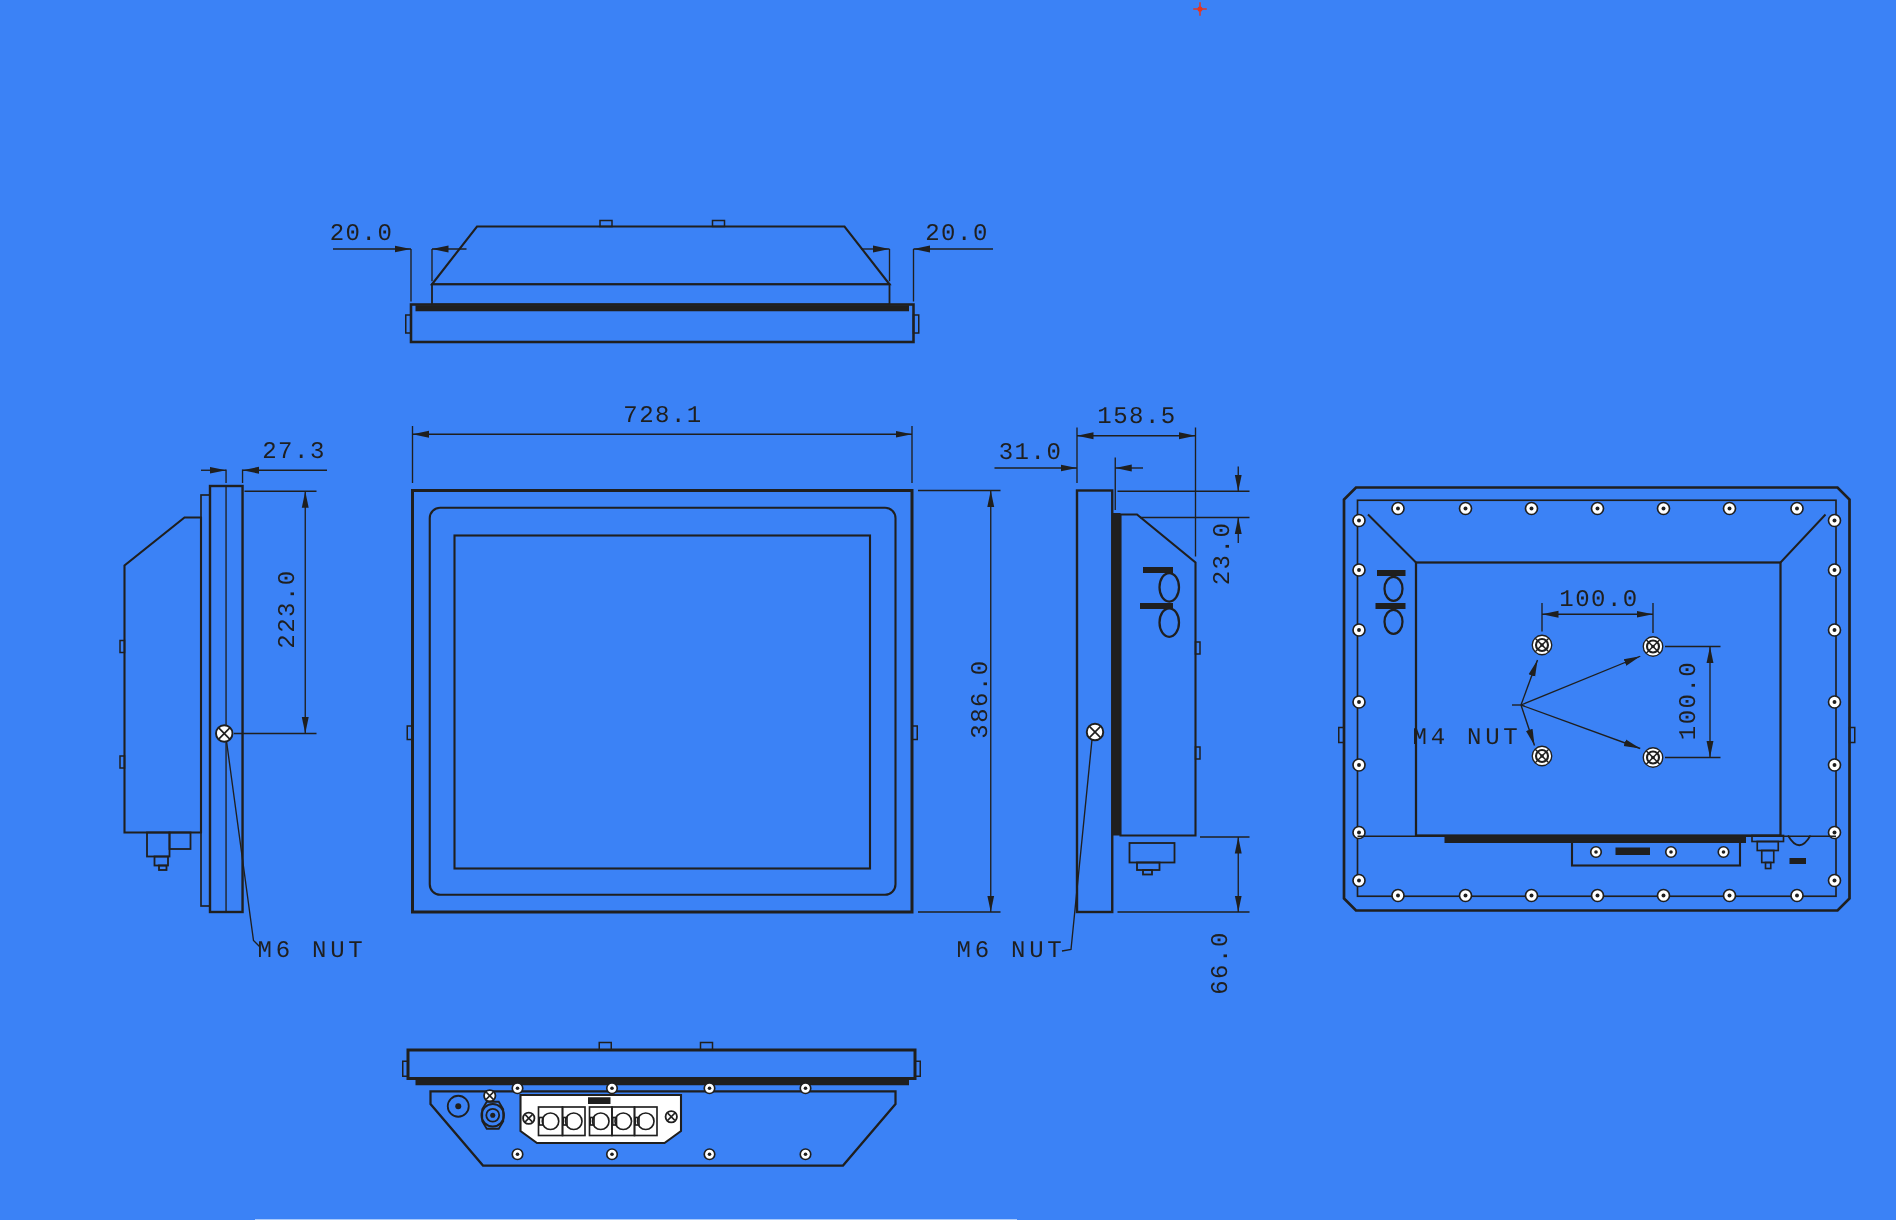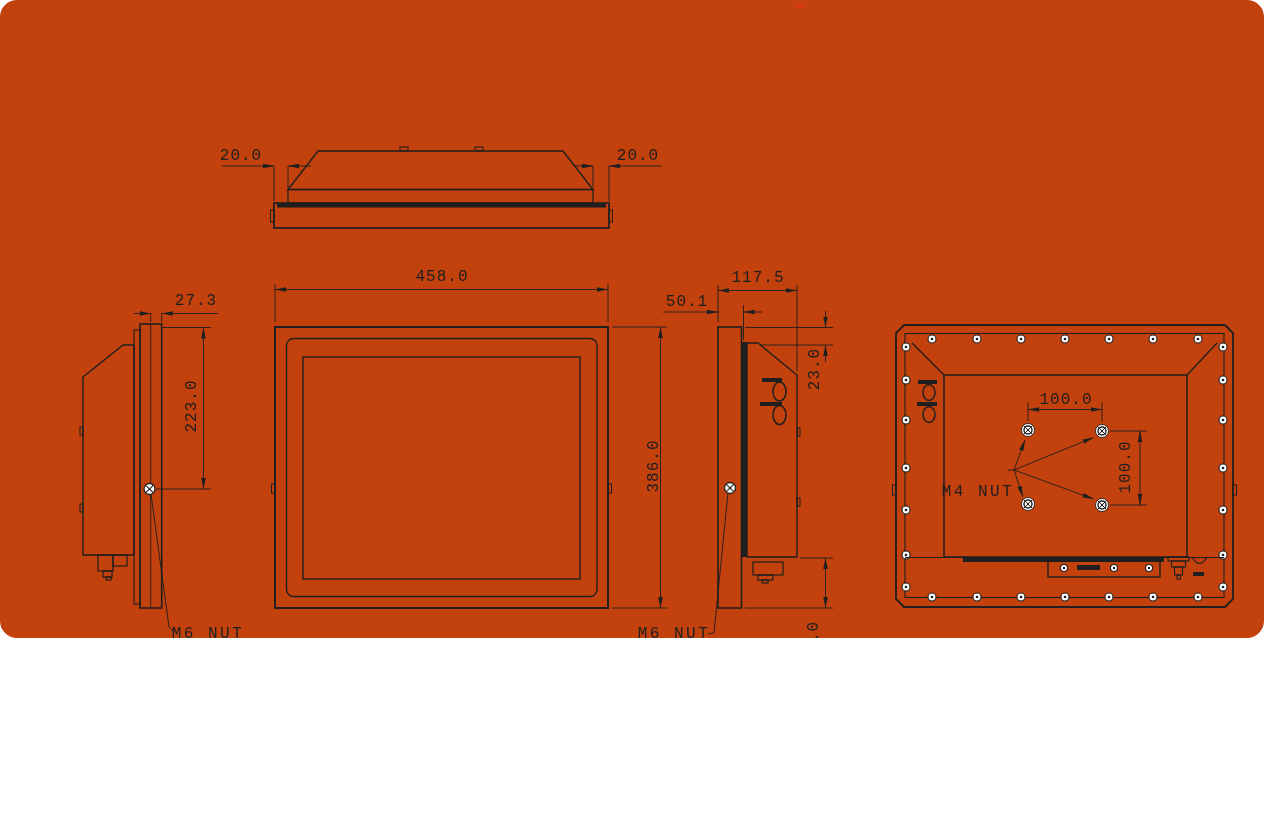--- a/index.html
+++ b/index.html
@@ -1,17 +1,17 @@
 <!DOCTYPE html>
 <html><head>
 <meta charset="utf-8">
 <style>
   html,body{margin:0;padding:0;background:#fff;}
-  .stage{position:relative;width:1264px;height:638px;background:#c2410c;overflow:hidden;
-         font-family:"Liberation Mono","DejaVu Sans Mono",monospace;border-radius:17px;}
+  .stage{position:relative;width:1264px;height:813px;background:#3b82f6;overflow:hidden;
+         font-family:"Liberation Mono","DejaVu Sans Mono",monospace;}
   .stage svg{position:absolute;left:0;top:0;}
   .t{position:absolute;font:16px/1 "Liberation Mono","DejaVu Sans Mono",monospace;
      color:#1f1f1f;white-space:nowrap;letter-spacing:1px;
      transform:translate(-50%,-50%);}
   .rot{transform:translate(-50%,-50%) rotate(-90deg);}
   .lbl{letter-spacing:2.5px;}
 </style>
 </head>
 <body>
 
@@ -287,26 +287,26 @@
         <rect x="393.5" y="745" width="2.5" height="5"></rect>
         <rect x="408.5" y="745" width="2.5" height="5"></rect>
         <rect x="423.5" y="745" width="2.5" height="5"></rect>
       </g>
     </g>
   </g>
 </svg>
 
 <span class="t" style="left:241px;top:156px">20.0</span>
 <span class="t" style="left:638px;top:156px">20.0</span>
-<span class="t" style="left:442px;top:277px">458.0</span>
+<span class="t" style="left:442px;top:277px">728.1</span>
 <span class="t rot" style="left:654px;top:466px">386.0</span>
 <span class="t" style="left:196px;top:301px">27.3</span>
 <span class="t rot" style="left:192px;top:406px">223.0</span>
-<span class="t" style="left:758px;top:278px">117.5</span>
-<span class="t" style="left:687px;top:302px">50.1</span>
+<span class="t" style="left:758px;top:278px">158.5</span>
+<span class="t" style="left:687px;top:302px">31.0</span>
 <span class="t rot" style="left:815px;top:369px">23.0</span>
 <span class="t rot" style="left:814px;top:642px">66.0</span>
 <span class="t" style="left:1066px;top:400px">100.0</span>
 <span class="t rot" style="left:1126px;top:467px">100.0</span>
 <span class="t lbl" style="left:208px;top:634px">M6 NUT</span>
 <span class="t lbl" style="left:674px;top:634px">M6 NUT</span>
 <span class="t lbl" style="left:978px;top:492px">M4 NUT</span>
 </div>
 
 </body></html>

